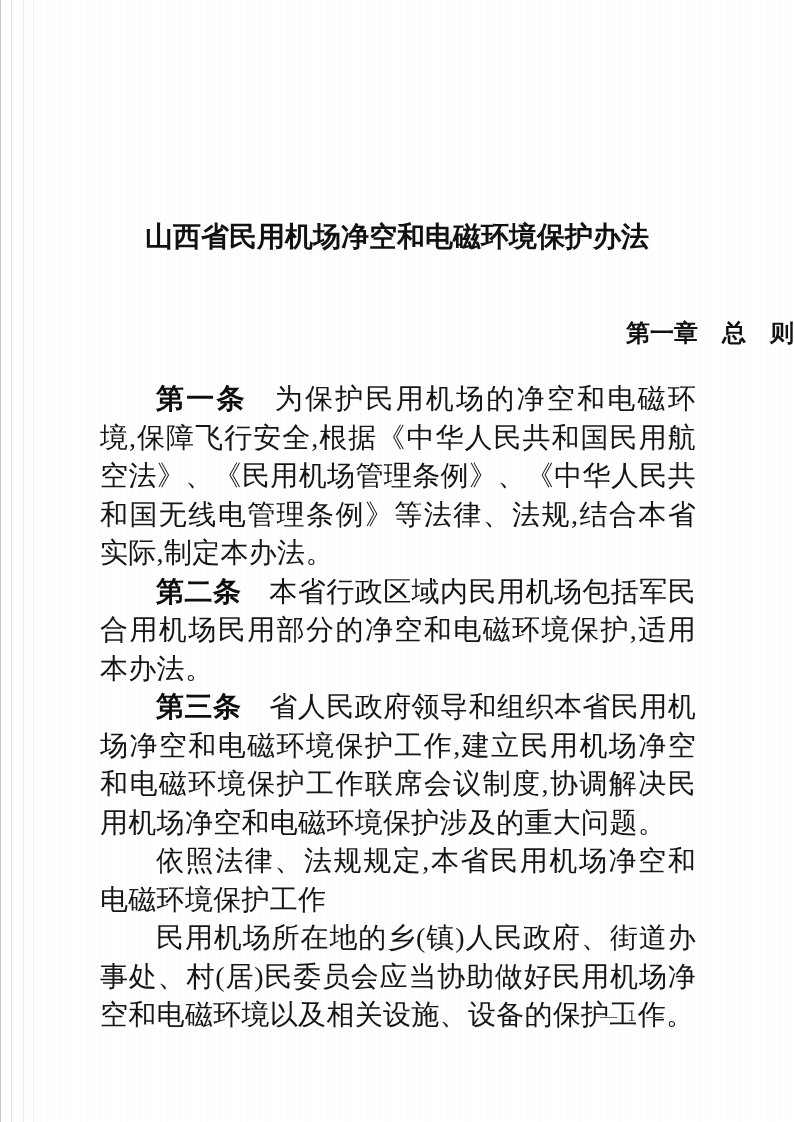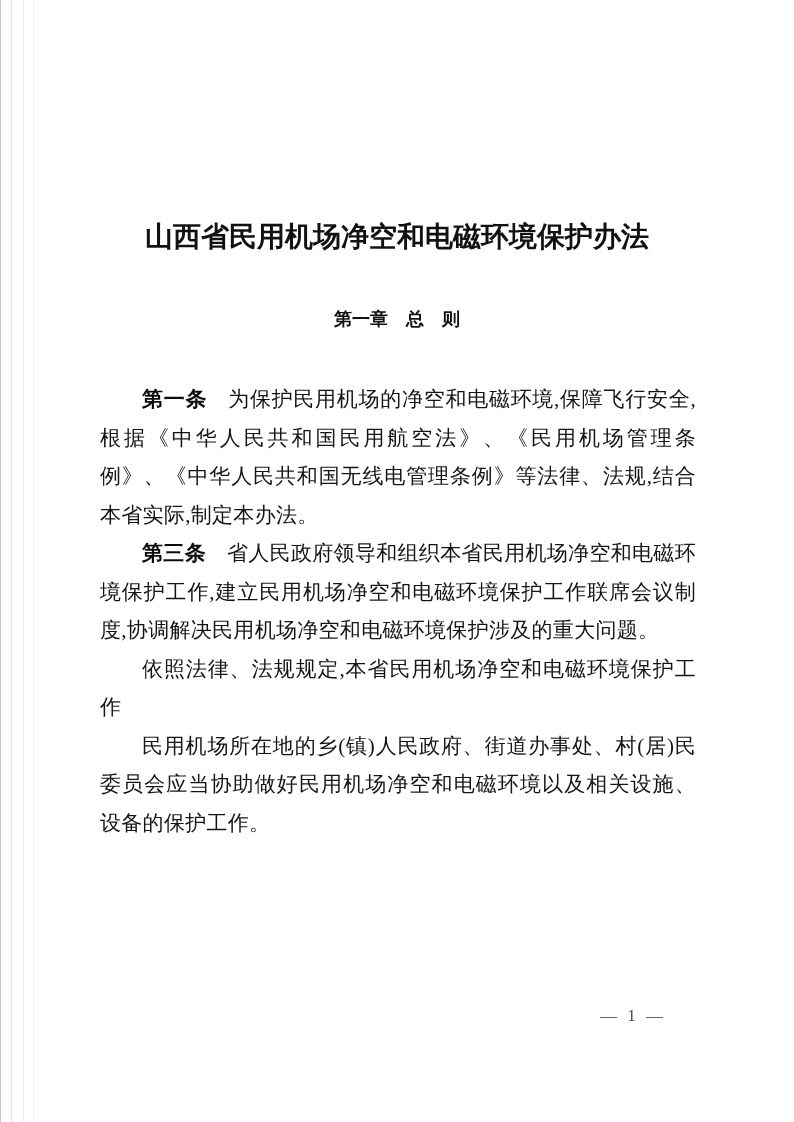--- a/index.html
+++ b/index.html
@@ -43,37 +43,37 @@
     text-align: center;
     font-family: "Liberation Sans", sans-serif;
     font-weight: 900;
     font-size: 28px;
     line-height: 32px;
     letter-spacing: 0px;
     color: #111;
   }
   .chapter-heading {
     position: absolute;
-    top: 307px;
+    top: 320px;
     left: 0;
     width: 100%;
     margin: 0;
-    text-align: center;
+    text-align: right;
     font-family: "Liberation Sans", sans-serif;
     font-weight: 700;
-    font-size: 18px;
+    font-size: 24px;
     line-height: 25px;
     color: #111;
   }
   .body-text {
     position: absolute;
     top: 380px;
     left: 100px;
     width: 596px;
-    font-size: 21px;
+    font-size: 28px;
     line-height: 38.5px;
     letter-spacing: 0.3px;
     text-align: justify;
     text-justify: inter-character;
     color: #151515;
   }
   .body-text p {
     margin: 0;
     padding: 0;
     text-indent: 2em;
@@ -107,20 +107,21 @@
   <div class="scan-artifacts"></div>
 
   <h1 class="doc-title">山西省民用机场净空和电磁环境保护办法</h1>
 
   <h2 class="chapter-heading">第一章　总　则</h2>
 
   <div class="body-text">
 
     <p><span class="lead">第一条</span><span>为保护民用机场的净空和电磁环境,保障飞行安全,根据《中华人民共和国民用航空法》、《民用机场管理条例》、《中华人民共和国无线电管理条例》等法律、法规,结合本省实际,制定本办法。</span></p>
 
+    <p><span class="lead">第二条</span><span>本省行政区域内民用机场包括军民合用机场民用部分的净空和电磁环境保护,适用本办法。</span></p>
 
     <p><span class="lead">第三条</span><span>省人民政府领导和组织本省民用机场净空和电磁环境保护工作,建立民用机场净空和电磁环境保护工作联席会议制度,协调解决民用机场净空和电磁环境保护涉及的重大问题。</span></p>
 
 
     <p><span>依照法律、法规规定,本省民用机场净空和电磁环境保护工作</span></p>
 
     <p><span>民用机场所在地的乡(镇)人民政府、街道办事处、村(居)民委员会应当协助做好民用机场净空和电磁环境以及相关设施、设备的保护工作。</span></p>
 
   </div>
 

